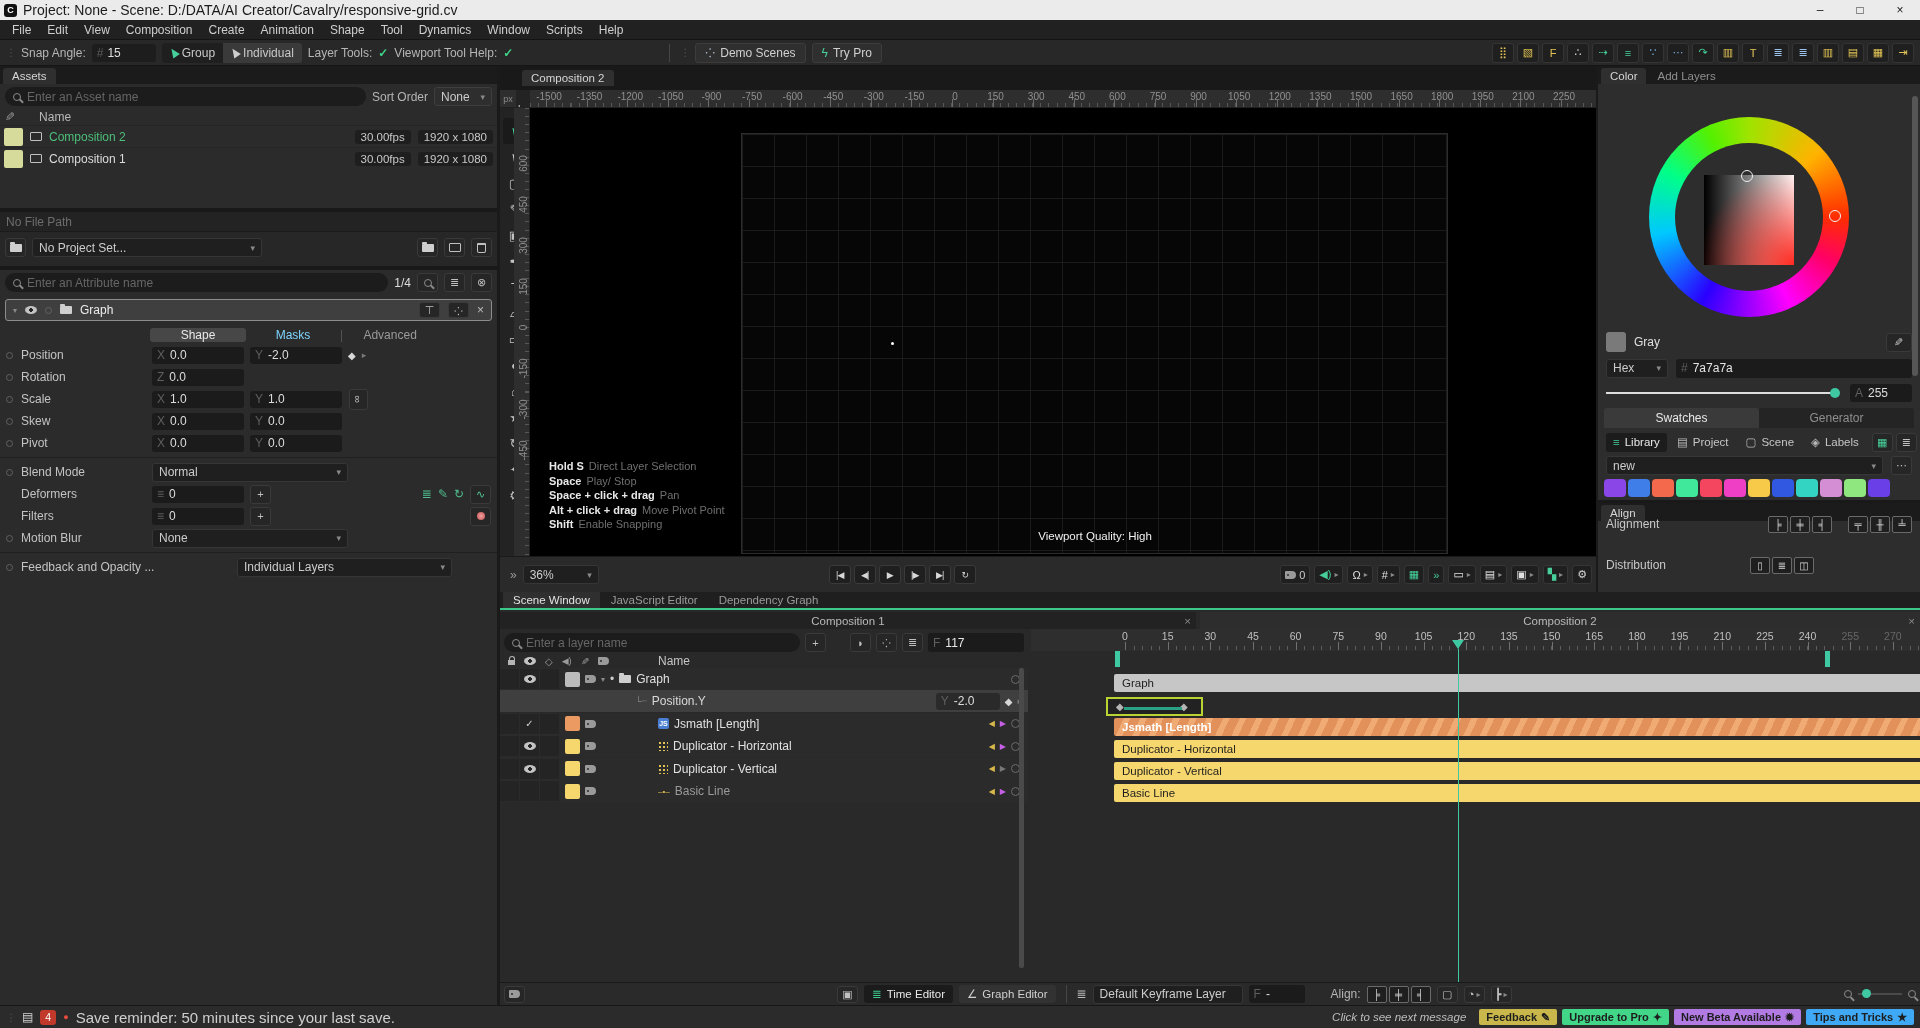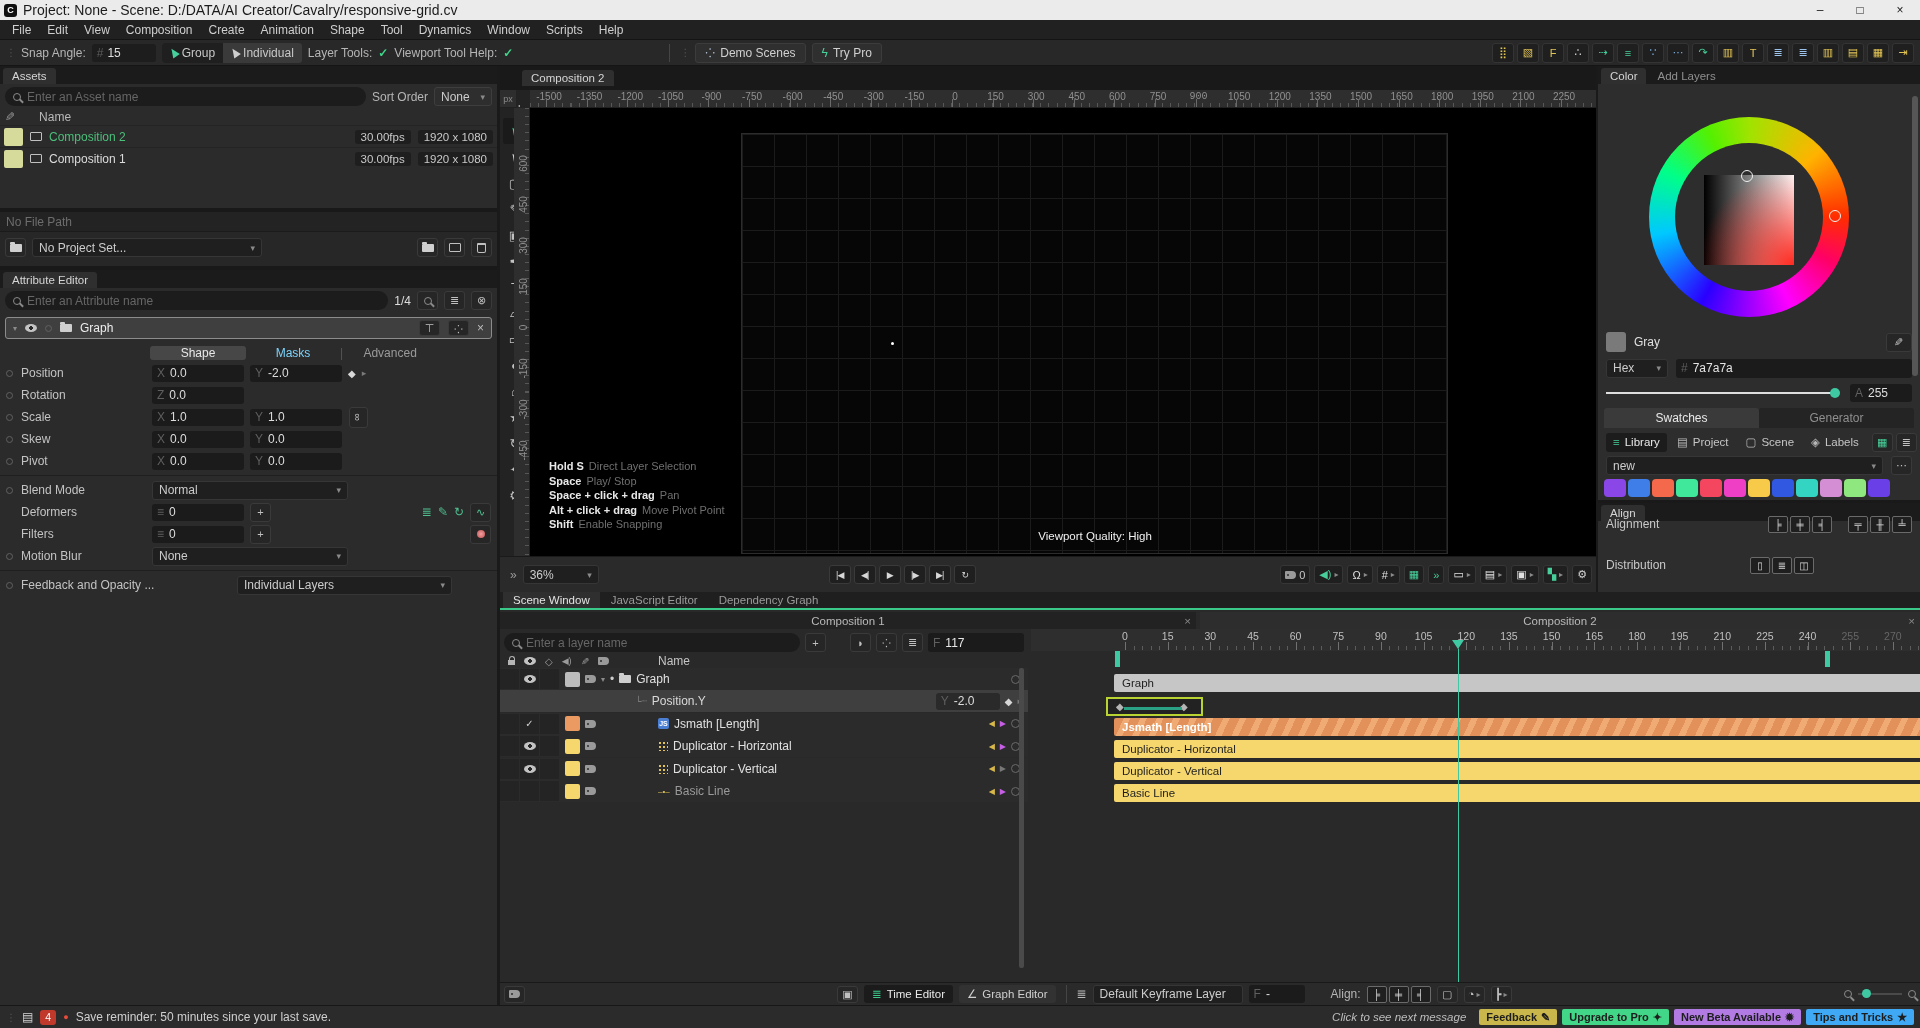--- a/index.html
+++ b/index.html
@@ -272,23 +272,20 @@
       <span class="ibtn">
           <span class="i-mon"></span>
         </span>
       <span class="ibtn">
           <span class="i-trash"></span>
         </span>
     </div>
   </div>
 
   <div class="lpanel" style="top:204px;height:735px">
-    <div class="tabrow">
-        <span class="ptab">Attribute Editor</span>
-      </div>
     <div class="srow">
       <span class="pill" style="flex:1">
         <span class="i-mag"></span>
         <input placeholder="Enter an Attribute name" style="">
       </span>
       <span style="color:#ddd">1/4</span>
       <span class="ibtn">
           <span class="i-mag"></span>
         </span>
       <span class="ibtn">≣</span>
@@ -489,21 +486,21 @@
       <span class="hnum" style="left: 262.6px;">-600</span>
       <span class="hnum" style="left: 303.2px;">-450</span>
       <span class="hnum" style="left: 343.8px;">-300</span>
       <span class="hnum" style="left: 384.4px;">-150</span>
       <span class="hnum" style="left: 425px;">0</span>
       <span class="hnum" style="left: 465.6px;">150</span>
       <span class="hnum" style="left: 506.2px;">300</span>
       <span class="hnum" style="left: 546.8px;">450</span>
       <span class="hnum" style="left: 587.4px;">600</span>
       <span class="hnum" style="left: 628px;">750</span>
-      <span class="hnum" style="left: 668.6px; font-family: Liberation Mono, monospace;">900</span>
+      <span class="hnum" style="left: 668.6px;">900</span>
       <span class="hnum" style="left: 709.2px;">1050</span>
       <span class="hnum" style="left: 749.8px;">1200</span>
       <span class="hnum" style="left: 790.4px;">1350</span>
       <span class="hnum" style="left: 831px;">1500</span>
       <span class="hnum" style="left: 871.6px;">1650</span>
       <span class="hnum" style="left: 912.2px;">1800</span>
       <span class="hnum" style="left: 952.8px;">1950</span>
       <span class="hnum" style="left: 993.4px;">2100</span>
       <span class="hnum" style="left: 1034px;">2250</span>
     </div>
@@ -951,21 +948,21 @@
     </span>
     <span class="i-mag"></span>
   </div>
 </div>
 
 <div class="r statusbar">
   <span class="handle">⋮</span>
   <span style="color:#d5d5d5">▤</span>
   <span class="badge">4</span>
   <span style="color:#e74c3c;font-size:9px">●</span>
-  <span style="color:#cfcfcf;font-size:12px">Save reminder: 50 minutes since your last save.</span>
+  <span style="color:#cfcfcf;font-size:15px">Save reminder: 50 minutes since your last save.</span>
   <span style="flex:1"></span>
   <span style="font-style:italic;color:#bdbdbd;font-size:11.5px;margin-right:6px">Click to see next message</span>
   <span id="status-btns" style="display:flex;gap:5px">
       <span class="sbtn" style="background: rgb(201, 183, 75);">
         <span>Feedback</span>
         <span>✎</span>
       </span>
       <span class="sbtn" style="background: rgb(65, 214, 136);">
         <span>Upgrade to Pro</span>
         <span>✦</span>

